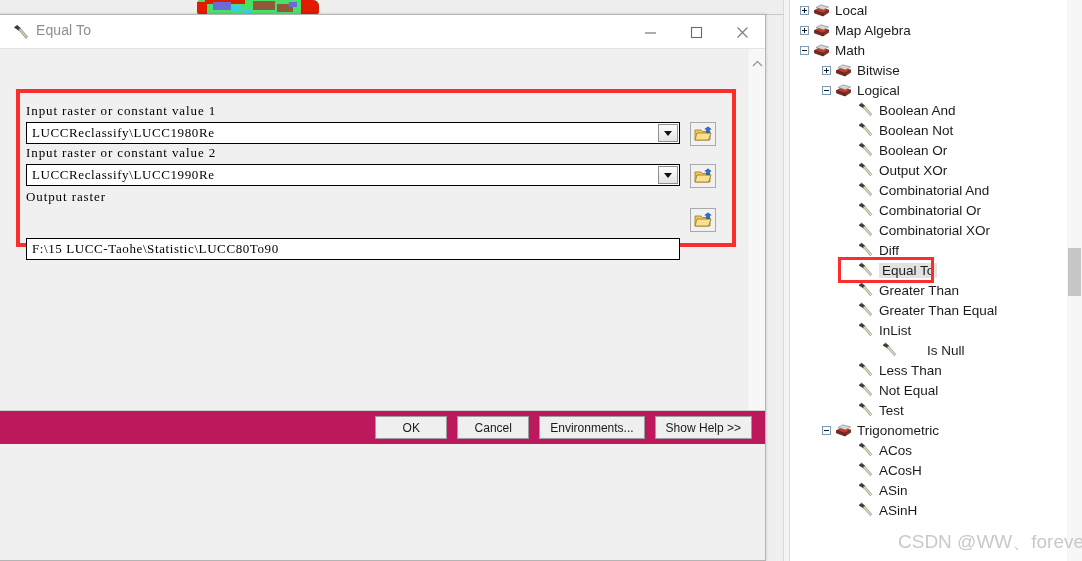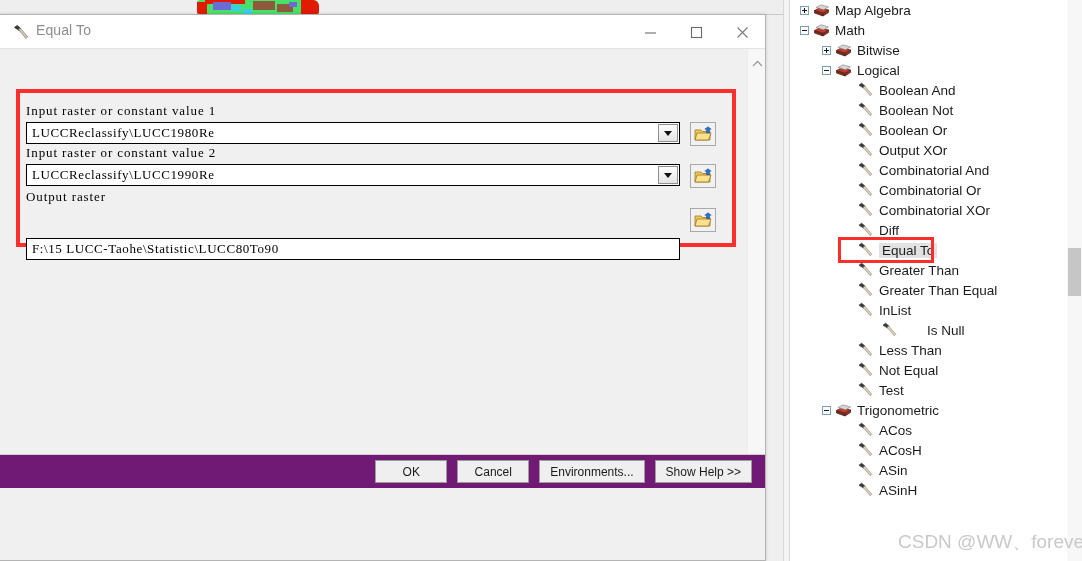--- a/index.html
+++ b/index.html
@@ -120,21 +120,21 @@
   }
   .win-btn {
     width: 46px; height: 34px;
     display: flex; align-items: center; justify-content: center;
     color: #666;
   }
 
   
   .gp-body {
     position: relative;
-    height: 406px;
+    height: 362px;
     background: #f0f0f0;
     border-bottom: 1px solid #cfcfcf;
     overflow: hidden;
   }
 
   
   .param-highlight {
     position: absolute;
     left: 16px; top: 40px;
     width: 720px; height: 158px;
@@ -237,21 +237,21 @@
     color: #9a9a9a;
     font-size: 11px;
   }
   .inner-scroll .arrow.up { top: 6px; }
   .inner-scroll .arrow.down { bottom: 6px; }
 
   
   .gp-footer {
     position: relative;
     height: 33px;
-    background: #701a75;
+    background: #be185d;
   }
   .footer-btns {
     position: absolute;
     right: 13px; top: 5px;
     display: flex;
     gap: 10px;
   }
   .fbtn {
     height: 23px;
     min-width: 72px;
@@ -524,189 +524,199 @@
   <div class="tool-panel">
     <div class="tree" id="tree-root">
         <div class="tree-row" style="padding-left: 10px;">
           <span class="expander plus"></span>
           <span class="ticon"><svg width="17" height="16" viewBox="0 0 17 16">
               <path d="M1.5 8.5 L7 5.5 L15.5 8 L10 11.5 Z" fill="#c0392b" stroke="#6b1f15" stroke-width="0.7"></path>
               <path d="M1.5 8.5 L1.5 11 L10 14 L10 11.5 Z" fill="#7a2c21" stroke="#4a1a12" stroke-width="0.7"></path>
               <path d="M10 11.5 L10 14 L15.5 10.5 L15.5 8 Z" fill="#93342a" stroke="#4a1a12" stroke-width="0.7"></path>
               <path d="M3 5.5 L8 2.8 L15.5 5 L10.5 7.8 Z" fill="#d6d6d6" stroke="#7d7d7d" stroke-width="0.6"></path>
             </svg></span>
-          <span class="tlabel">Map Algebra</span>
+          <span class="tlabel">Local</span>
         </div>
         <div class="tree-row" style="padding-left: 10px;">
-          <span class="expander"></span>
+          <span class="expander plus"></span>
           <span class="ticon"><svg width="17" height="16" viewBox="0 0 17 16">
               <path d="M1.5 8.5 L7 5.5 L15.5 8 L10 11.5 Z" fill="#c0392b" stroke="#6b1f15" stroke-width="0.7"></path>
               <path d="M1.5 8.5 L1.5 11 L10 14 L10 11.5 Z" fill="#7a2c21" stroke="#4a1a12" stroke-width="0.7"></path>
               <path d="M10 11.5 L10 14 L15.5 10.5 L15.5 8 Z" fill="#93342a" stroke="#4a1a12" stroke-width="0.7"></path>
               <path d="M3 5.5 L8 2.8 L15.5 5 L10.5 7.8 Z" fill="#d6d6d6" stroke="#7d7d7d" stroke-width="0.6"></path>
             </svg></span>
-          <span class="tlabel">Math</span>
-        </div>
-        <div class="tree-row" style="padding-left: 32px;">
-          <span class="expander plus"></span>
+          <span class="tlabel">Map Algebra</span>
+        </div>
+        <div class="tree-row" style="padding-left: 10px;">
+          <span class="expander"></span>
           <span class="ticon"><svg width="17" height="16" viewBox="0 0 17 16">
               <path d="M1.5 8.5 L7 5.5 L15.5 8 L10 11.5 Z" fill="#c0392b" stroke="#6b1f15" stroke-width="0.7"></path>
               <path d="M1.5 8.5 L1.5 11 L10 14 L10 11.5 Z" fill="#7a2c21" stroke="#4a1a12" stroke-width="0.7"></path>
               <path d="M10 11.5 L10 14 L15.5 10.5 L15.5 8 Z" fill="#93342a" stroke="#4a1a12" stroke-width="0.7"></path>
               <path d="M3 5.5 L8 2.8 L15.5 5 L10.5 7.8 Z" fill="#d6d6d6" stroke="#7d7d7d" stroke-width="0.6"></path>
             </svg></span>
-          <span class="tlabel">Bitwise</span>
+          <span class="tlabel">Math</span>
         </div>
         <div class="tree-row" style="padding-left: 32px;">
-          <span class="expander"></span>
+          <span class="expander plus"></span>
           <span class="ticon"><svg width="17" height="16" viewBox="0 0 17 16">
               <path d="M1.5 8.5 L7 5.5 L15.5 8 L10 11.5 Z" fill="#c0392b" stroke="#6b1f15" stroke-width="0.7"></path>
               <path d="M1.5 8.5 L1.5 11 L10 14 L10 11.5 Z" fill="#7a2c21" stroke="#4a1a12" stroke-width="0.7"></path>
               <path d="M10 11.5 L10 14 L15.5 10.5 L15.5 8 Z" fill="#93342a" stroke="#4a1a12" stroke-width="0.7"></path>
               <path d="M3 5.5 L8 2.8 L15.5 5 L10.5 7.8 Z" fill="#d6d6d6" stroke="#7d7d7d" stroke-width="0.6"></path>
             </svg></span>
-          <span class="tlabel">Logical</span>
-        </div>
-        <div class="tree-row" style="padding-left: 54px;">
-          <span class="expander-spacer"></span>
-          <span class="ticon"><svg width="17" height="16" viewBox="0 0 17 16">
-              <path d="M2 3.2 L4.6 1.2 L8 4.1 L6.6 6.1 Z" fill="#3c3c3c" stroke="#1e1e1e" stroke-width="0.6"></path>
-              <path d="M6.1 5.3 L7.6 3.9 L14.8 12.3 L13.3 13.8 Z" fill="#ddd4bd" stroke="#8a8270" stroke-width="0.6"></path>
-            </svg></span>
-          <span class="tlabel">Boolean And</span>
-        </div>
-        <div class="tree-row" style="padding-left: 54px;">
-          <span class="expander-spacer"></span>
-          <span class="ticon"><svg width="17" height="16" viewBox="0 0 17 16">
-              <path d="M2 3.2 L4.6 1.2 L8 4.1 L6.6 6.1 Z" fill="#3c3c3c" stroke="#1e1e1e" stroke-width="0.6"></path>
-              <path d="M6.1 5.3 L7.6 3.9 L14.8 12.3 L13.3 13.8 Z" fill="#ddd4bd" stroke="#8a8270" stroke-width="0.6"></path>
-            </svg></span>
-          <span class="tlabel">Boolean Not</span>
-        </div>
-        <div class="tree-row" style="padding-left: 54px;">
-          <span class="expander-spacer"></span>
-          <span class="ticon"><svg width="17" height="16" viewBox="0 0 17 16">
-              <path d="M2 3.2 L4.6 1.2 L8 4.1 L6.6 6.1 Z" fill="#3c3c3c" stroke="#1e1e1e" stroke-width="0.6"></path>
-              <path d="M6.1 5.3 L7.6 3.9 L14.8 12.3 L13.3 13.8 Z" fill="#ddd4bd" stroke="#8a8270" stroke-width="0.6"></path>
-            </svg></span>
-          <span class="tlabel">Boolean Or</span>
-        </div>
-        <div class="tree-row" style="padding-left: 54px;">
-          <span class="expander-spacer"></span>
-          <span class="ticon"><svg width="17" height="16" viewBox="0 0 17 16">
-              <path d="M2 3.2 L4.6 1.2 L8 4.1 L6.6 6.1 Z" fill="#3c3c3c" stroke="#1e1e1e" stroke-width="0.6"></path>
-              <path d="M6.1 5.3 L7.6 3.9 L14.8 12.3 L13.3 13.8 Z" fill="#ddd4bd" stroke="#8a8270" stroke-width="0.6"></path>
-            </svg></span>
-          <span class="tlabel">Output XOr</span>
-        </div>
-        <div class="tree-row" style="padding-left: 54px;">
-          <span class="expander-spacer"></span>
-          <span class="ticon"><svg width="17" height="16" viewBox="0 0 17 16">
-              <path d="M2 3.2 L4.6 1.2 L8 4.1 L6.6 6.1 Z" fill="#3c3c3c" stroke="#1e1e1e" stroke-width="0.6"></path>
-              <path d="M6.1 5.3 L7.6 3.9 L14.8 12.3 L13.3 13.8 Z" fill="#ddd4bd" stroke="#8a8270" stroke-width="0.6"></path>
-            </svg></span>
-          <span class="tlabel">Combinatorial And</span>
-        </div>
-        <div class="tree-row" style="padding-left: 54px;">
-          <span class="expander-spacer"></span>
-          <span class="ticon"><svg width="17" height="16" viewBox="0 0 17 16">
-              <path d="M2 3.2 L4.6 1.2 L8 4.1 L6.6 6.1 Z" fill="#3c3c3c" stroke="#1e1e1e" stroke-width="0.6"></path>
-              <path d="M6.1 5.3 L7.6 3.9 L14.8 12.3 L13.3 13.8 Z" fill="#ddd4bd" stroke="#8a8270" stroke-width="0.6"></path>
-            </svg></span>
-          <span class="tlabel">Combinatorial Or</span>
-        </div>
-        <div class="tree-row" style="padding-left: 54px;">
-          <span class="expander-spacer"></span>
-          <span class="ticon"><svg width="17" height="16" viewBox="0 0 17 16">
-              <path d="M2 3.2 L4.6 1.2 L8 4.1 L6.6 6.1 Z" fill="#3c3c3c" stroke="#1e1e1e" stroke-width="0.6"></path>
-              <path d="M6.1 5.3 L7.6 3.9 L14.8 12.3 L13.3 13.8 Z" fill="#ddd4bd" stroke="#8a8270" stroke-width="0.6"></path>
-            </svg></span>
-          <span class="tlabel">Combinatorial XOr</span>
-        </div>
-        <div class="tree-row" style="padding-left: 54px;">
-          <span class="expander-spacer"></span>
-          <span class="ticon"><svg width="17" height="16" viewBox="0 0 17 16">
-              <path d="M2 3.2 L4.6 1.2 L8 4.1 L6.6 6.1 Z" fill="#3c3c3c" stroke="#1e1e1e" stroke-width="0.6"></path>
-              <path d="M6.1 5.3 L7.6 3.9 L14.8 12.3 L13.3 13.8 Z" fill="#ddd4bd" stroke="#8a8270" stroke-width="0.6"></path>
-            </svg></span>
-          <span class="tlabel">Diff</span>
-        </div>
-        <div class="tree-row selected" style="padding-left: 54px;">
-          <span class="expander-spacer"></span>
-          <span class="ticon"><svg width="17" height="16" viewBox="0 0 17 16">
-              <path d="M2 3.2 L4.6 1.2 L8 4.1 L6.6 6.1 Z" fill="#3c3c3c" stroke="#1e1e1e" stroke-width="0.6"></path>
-              <path d="M6.1 5.3 L7.6 3.9 L14.8 12.3 L13.3 13.8 Z" fill="#ddd4bd" stroke="#8a8270" stroke-width="0.6"></path>
-            </svg></span>
-          <span class="tlabel">Equal To</span>
-          <span class="sel-highlight" style="left: 48px;"></span>
-        </div>
-        <div class="tree-row" style="padding-left: 54px;">
-          <span class="expander-spacer"></span>
-          <span class="ticon"><svg width="17" height="16" viewBox="0 0 17 16">
-              <path d="M2 3.2 L4.6 1.2 L8 4.1 L6.6 6.1 Z" fill="#3c3c3c" stroke="#1e1e1e" stroke-width="0.6"></path>
-              <path d="M6.1 5.3 L7.6 3.9 L14.8 12.3 L13.3 13.8 Z" fill="#ddd4bd" stroke="#8a8270" stroke-width="0.6"></path>
-            </svg></span>
-          <span class="tlabel">Greater Than</span>
-        </div>
-        <div class="tree-row" style="padding-left: 54px;">
-          <span class="expander-spacer"></span>
-          <span class="ticon"><svg width="17" height="16" viewBox="0 0 17 16">
-              <path d="M2 3.2 L4.6 1.2 L8 4.1 L6.6 6.1 Z" fill="#3c3c3c" stroke="#1e1e1e" stroke-width="0.6"></path>
-              <path d="M6.1 5.3 L7.6 3.9 L14.8 12.3 L13.3 13.8 Z" fill="#ddd4bd" stroke="#8a8270" stroke-width="0.6"></path>
-            </svg></span>
-          <span class="tlabel">Greater Than Equal</span>
-        </div>
-        <div class="tree-row" style="padding-left: 54px;">
-          <span class="expander-spacer"></span>
-          <span class="ticon"><svg width="17" height="16" viewBox="0 0 17 16">
-              <path d="M2 3.2 L4.6 1.2 L8 4.1 L6.6 6.1 Z" fill="#3c3c3c" stroke="#1e1e1e" stroke-width="0.6"></path>
-              <path d="M6.1 5.3 L7.6 3.9 L14.8 12.3 L13.3 13.8 Z" fill="#ddd4bd" stroke="#8a8270" stroke-width="0.6"></path>
-            </svg></span>
-          <span class="tlabel">InList</span>
-        </div>
-        <div class="tree-row" style="padding-left: 54px; gap: 24px;">
-          <span class="expander-spacer"></span>
-          <span class="ticon"><svg width="17" height="16" viewBox="0 0 17 16">
-              <path d="M2 3.2 L4.6 1.2 L8 4.1 L6.6 6.1 Z" fill="#3c3c3c" stroke="#1e1e1e" stroke-width="0.6"></path>
-              <path d="M6.1 5.3 L7.6 3.9 L14.8 12.3 L13.3 13.8 Z" fill="#ddd4bd" stroke="#8a8270" stroke-width="0.6"></path>
-            </svg></span>
-          <span class="tlabel">Is Null</span>
-        </div>
-        <div class="tree-row" style="padding-left: 54px;">
-          <span class="expander-spacer"></span>
-          <span class="ticon"><svg width="17" height="16" viewBox="0 0 17 16">
-              <path d="M2 3.2 L4.6 1.2 L8 4.1 L6.6 6.1 Z" fill="#3c3c3c" stroke="#1e1e1e" stroke-width="0.6"></path>
-              <path d="M6.1 5.3 L7.6 3.9 L14.8 12.3 L13.3 13.8 Z" fill="#ddd4bd" stroke="#8a8270" stroke-width="0.6"></path>
-            </svg></span>
-          <span class="tlabel">Less Than</span>
-        </div>
-        <div class="tree-row" style="padding-left: 54px;">
-          <span class="expander-spacer"></span>
-          <span class="ticon"><svg width="17" height="16" viewBox="0 0 17 16">
-              <path d="M2 3.2 L4.6 1.2 L8 4.1 L6.6 6.1 Z" fill="#3c3c3c" stroke="#1e1e1e" stroke-width="0.6"></path>
-              <path d="M6.1 5.3 L7.6 3.9 L14.8 12.3 L13.3 13.8 Z" fill="#ddd4bd" stroke="#8a8270" stroke-width="0.6"></path>
-            </svg></span>
-          <span class="tlabel">Not Equal</span>
-        </div>
-        <div class="tree-row" style="padding-left: 54px;">
-          <span class="expander-spacer"></span>
-          <span class="ticon"><svg width="17" height="16" viewBox="0 0 17 16">
-              <path d="M2 3.2 L4.6 1.2 L8 4.1 L6.6 6.1 Z" fill="#3c3c3c" stroke="#1e1e1e" stroke-width="0.6"></path>
-              <path d="M6.1 5.3 L7.6 3.9 L14.8 12.3 L13.3 13.8 Z" fill="#ddd4bd" stroke="#8a8270" stroke-width="0.6"></path>
-            </svg></span>
-          <span class="tlabel">Test</span>
+          <span class="tlabel">Bitwise</span>
         </div>
         <div class="tree-row" style="padding-left: 32px;">
           <span class="expander"></span>
           <span class="ticon"><svg width="17" height="16" viewBox="0 0 17 16">
               <path d="M1.5 8.5 L7 5.5 L15.5 8 L10 11.5 Z" fill="#c0392b" stroke="#6b1f15" stroke-width="0.7"></path>
               <path d="M1.5 8.5 L1.5 11 L10 14 L10 11.5 Z" fill="#7a2c21" stroke="#4a1a12" stroke-width="0.7"></path>
               <path d="M10 11.5 L10 14 L15.5 10.5 L15.5 8 Z" fill="#93342a" stroke="#4a1a12" stroke-width="0.7"></path>
               <path d="M3 5.5 L8 2.8 L15.5 5 L10.5 7.8 Z" fill="#d6d6d6" stroke="#7d7d7d" stroke-width="0.6"></path>
             </svg></span>
+          <span class="tlabel">Logical</span>
+        </div>
+        <div class="tree-row" style="padding-left: 54px;">
+          <span class="expander-spacer"></span>
+          <span class="ticon"><svg width="17" height="16" viewBox="0 0 17 16">
+              <path d="M2 3.2 L4.6 1.2 L8 4.1 L6.6 6.1 Z" fill="#3c3c3c" stroke="#1e1e1e" stroke-width="0.6"></path>
+              <path d="M6.1 5.3 L7.6 3.9 L14.8 12.3 L13.3 13.8 Z" fill="#ddd4bd" stroke="#8a8270" stroke-width="0.6"></path>
+            </svg></span>
+          <span class="tlabel">Boolean And</span>
+        </div>
+        <div class="tree-row" style="padding-left: 54px;">
+          <span class="expander-spacer"></span>
+          <span class="ticon"><svg width="17" height="16" viewBox="0 0 17 16">
+              <path d="M2 3.2 L4.6 1.2 L8 4.1 L6.6 6.1 Z" fill="#3c3c3c" stroke="#1e1e1e" stroke-width="0.6"></path>
+              <path d="M6.1 5.3 L7.6 3.9 L14.8 12.3 L13.3 13.8 Z" fill="#ddd4bd" stroke="#8a8270" stroke-width="0.6"></path>
+            </svg></span>
+          <span class="tlabel">Boolean Not</span>
+        </div>
+        <div class="tree-row" style="padding-left: 54px;">
+          <span class="expander-spacer"></span>
+          <span class="ticon"><svg width="17" height="16" viewBox="0 0 17 16">
+              <path d="M2 3.2 L4.6 1.2 L8 4.1 L6.6 6.1 Z" fill="#3c3c3c" stroke="#1e1e1e" stroke-width="0.6"></path>
+              <path d="M6.1 5.3 L7.6 3.9 L14.8 12.3 L13.3 13.8 Z" fill="#ddd4bd" stroke="#8a8270" stroke-width="0.6"></path>
+            </svg></span>
+          <span class="tlabel">Boolean Or</span>
+        </div>
+        <div class="tree-row" style="padding-left: 54px;">
+          <span class="expander-spacer"></span>
+          <span class="ticon"><svg width="17" height="16" viewBox="0 0 17 16">
+              <path d="M2 3.2 L4.6 1.2 L8 4.1 L6.6 6.1 Z" fill="#3c3c3c" stroke="#1e1e1e" stroke-width="0.6"></path>
+              <path d="M6.1 5.3 L7.6 3.9 L14.8 12.3 L13.3 13.8 Z" fill="#ddd4bd" stroke="#8a8270" stroke-width="0.6"></path>
+            </svg></span>
+          <span class="tlabel">Output XOr</span>
+        </div>
+        <div class="tree-row" style="padding-left: 54px;">
+          <span class="expander-spacer"></span>
+          <span class="ticon"><svg width="17" height="16" viewBox="0 0 17 16">
+              <path d="M2 3.2 L4.6 1.2 L8 4.1 L6.6 6.1 Z" fill="#3c3c3c" stroke="#1e1e1e" stroke-width="0.6"></path>
+              <path d="M6.1 5.3 L7.6 3.9 L14.8 12.3 L13.3 13.8 Z" fill="#ddd4bd" stroke="#8a8270" stroke-width="0.6"></path>
+            </svg></span>
+          <span class="tlabel">Combinatorial And</span>
+        </div>
+        <div class="tree-row" style="padding-left: 54px;">
+          <span class="expander-spacer"></span>
+          <span class="ticon"><svg width="17" height="16" viewBox="0 0 17 16">
+              <path d="M2 3.2 L4.6 1.2 L8 4.1 L6.6 6.1 Z" fill="#3c3c3c" stroke="#1e1e1e" stroke-width="0.6"></path>
+              <path d="M6.1 5.3 L7.6 3.9 L14.8 12.3 L13.3 13.8 Z" fill="#ddd4bd" stroke="#8a8270" stroke-width="0.6"></path>
+            </svg></span>
+          <span class="tlabel">Combinatorial Or</span>
+        </div>
+        <div class="tree-row" style="padding-left: 54px;">
+          <span class="expander-spacer"></span>
+          <span class="ticon"><svg width="17" height="16" viewBox="0 0 17 16">
+              <path d="M2 3.2 L4.6 1.2 L8 4.1 L6.6 6.1 Z" fill="#3c3c3c" stroke="#1e1e1e" stroke-width="0.6"></path>
+              <path d="M6.1 5.3 L7.6 3.9 L14.8 12.3 L13.3 13.8 Z" fill="#ddd4bd" stroke="#8a8270" stroke-width="0.6"></path>
+            </svg></span>
+          <span class="tlabel">Combinatorial XOr</span>
+        </div>
+        <div class="tree-row" style="padding-left: 54px;">
+          <span class="expander-spacer"></span>
+          <span class="ticon"><svg width="17" height="16" viewBox="0 0 17 16">
+              <path d="M2 3.2 L4.6 1.2 L8 4.1 L6.6 6.1 Z" fill="#3c3c3c" stroke="#1e1e1e" stroke-width="0.6"></path>
+              <path d="M6.1 5.3 L7.6 3.9 L14.8 12.3 L13.3 13.8 Z" fill="#ddd4bd" stroke="#8a8270" stroke-width="0.6"></path>
+            </svg></span>
+          <span class="tlabel">Diff</span>
+        </div>
+        <div class="tree-row selected" style="padding-left: 54px;">
+          <span class="expander-spacer"></span>
+          <span class="ticon"><svg width="17" height="16" viewBox="0 0 17 16">
+              <path d="M2 3.2 L4.6 1.2 L8 4.1 L6.6 6.1 Z" fill="#3c3c3c" stroke="#1e1e1e" stroke-width="0.6"></path>
+              <path d="M6.1 5.3 L7.6 3.9 L14.8 12.3 L13.3 13.8 Z" fill="#ddd4bd" stroke="#8a8270" stroke-width="0.6"></path>
+            </svg></span>
+          <span class="tlabel">Equal To</span>
+          <span class="sel-highlight" style="left: 48px;"></span>
+        </div>
+        <div class="tree-row" style="padding-left: 54px;">
+          <span class="expander-spacer"></span>
+          <span class="ticon"><svg width="17" height="16" viewBox="0 0 17 16">
+              <path d="M2 3.2 L4.6 1.2 L8 4.1 L6.6 6.1 Z" fill="#3c3c3c" stroke="#1e1e1e" stroke-width="0.6"></path>
+              <path d="M6.1 5.3 L7.6 3.9 L14.8 12.3 L13.3 13.8 Z" fill="#ddd4bd" stroke="#8a8270" stroke-width="0.6"></path>
+            </svg></span>
+          <span class="tlabel">Greater Than</span>
+        </div>
+        <div class="tree-row" style="padding-left: 54px;">
+          <span class="expander-spacer"></span>
+          <span class="ticon"><svg width="17" height="16" viewBox="0 0 17 16">
+              <path d="M2 3.2 L4.6 1.2 L8 4.1 L6.6 6.1 Z" fill="#3c3c3c" stroke="#1e1e1e" stroke-width="0.6"></path>
+              <path d="M6.1 5.3 L7.6 3.9 L14.8 12.3 L13.3 13.8 Z" fill="#ddd4bd" stroke="#8a8270" stroke-width="0.6"></path>
+            </svg></span>
+          <span class="tlabel">Greater Than Equal</span>
+        </div>
+        <div class="tree-row" style="padding-left: 54px;">
+          <span class="expander-spacer"></span>
+          <span class="ticon"><svg width="17" height="16" viewBox="0 0 17 16">
+              <path d="M2 3.2 L4.6 1.2 L8 4.1 L6.6 6.1 Z" fill="#3c3c3c" stroke="#1e1e1e" stroke-width="0.6"></path>
+              <path d="M6.1 5.3 L7.6 3.9 L14.8 12.3 L13.3 13.8 Z" fill="#ddd4bd" stroke="#8a8270" stroke-width="0.6"></path>
+            </svg></span>
+          <span class="tlabel">InList</span>
+        </div>
+        <div class="tree-row" style="padding-left: 54px; gap: 24px;">
+          <span class="expander-spacer"></span>
+          <span class="ticon"><svg width="17" height="16" viewBox="0 0 17 16">
+              <path d="M2 3.2 L4.6 1.2 L8 4.1 L6.6 6.1 Z" fill="#3c3c3c" stroke="#1e1e1e" stroke-width="0.6"></path>
+              <path d="M6.1 5.3 L7.6 3.9 L14.8 12.3 L13.3 13.8 Z" fill="#ddd4bd" stroke="#8a8270" stroke-width="0.6"></path>
+            </svg></span>
+          <span class="tlabel">Is Null</span>
+        </div>
+        <div class="tree-row" style="padding-left: 54px;">
+          <span class="expander-spacer"></span>
+          <span class="ticon"><svg width="17" height="16" viewBox="0 0 17 16">
+              <path d="M2 3.2 L4.6 1.2 L8 4.1 L6.6 6.1 Z" fill="#3c3c3c" stroke="#1e1e1e" stroke-width="0.6"></path>
+              <path d="M6.1 5.3 L7.6 3.9 L14.8 12.3 L13.3 13.8 Z" fill="#ddd4bd" stroke="#8a8270" stroke-width="0.6"></path>
+            </svg></span>
+          <span class="tlabel">Less Than</span>
+        </div>
+        <div class="tree-row" style="padding-left: 54px;">
+          <span class="expander-spacer"></span>
+          <span class="ticon"><svg width="17" height="16" viewBox="0 0 17 16">
+              <path d="M2 3.2 L4.6 1.2 L8 4.1 L6.6 6.1 Z" fill="#3c3c3c" stroke="#1e1e1e" stroke-width="0.6"></path>
+              <path d="M6.1 5.3 L7.6 3.9 L14.8 12.3 L13.3 13.8 Z" fill="#ddd4bd" stroke="#8a8270" stroke-width="0.6"></path>
+            </svg></span>
+          <span class="tlabel">Not Equal</span>
+        </div>
+        <div class="tree-row" style="padding-left: 54px;">
+          <span class="expander-spacer"></span>
+          <span class="ticon"><svg width="17" height="16" viewBox="0 0 17 16">
+              <path d="M2 3.2 L4.6 1.2 L8 4.1 L6.6 6.1 Z" fill="#3c3c3c" stroke="#1e1e1e" stroke-width="0.6"></path>
+              <path d="M6.1 5.3 L7.6 3.9 L14.8 12.3 L13.3 13.8 Z" fill="#ddd4bd" stroke="#8a8270" stroke-width="0.6"></path>
+            </svg></span>
+          <span class="tlabel">Test</span>
+        </div>
+        <div class="tree-row" style="padding-left: 32px;">
+          <span class="expander"></span>
+          <span class="ticon"><svg width="17" height="16" viewBox="0 0 17 16">
+              <path d="M1.5 8.5 L7 5.5 L15.5 8 L10 11.5 Z" fill="#c0392b" stroke="#6b1f15" stroke-width="0.7"></path>
+              <path d="M1.5 8.5 L1.5 11 L10 14 L10 11.5 Z" fill="#7a2c21" stroke="#4a1a12" stroke-width="0.7"></path>
+              <path d="M10 11.5 L10 14 L15.5 10.5 L15.5 8 Z" fill="#93342a" stroke="#4a1a12" stroke-width="0.7"></path>
+              <path d="M3 5.5 L8 2.8 L15.5 5 L10.5 7.8 Z" fill="#d6d6d6" stroke="#7d7d7d" stroke-width="0.6"></path>
+            </svg></span>
           <span class="tlabel">Trigonometric</span>
         </div>
         <div class="tree-row" style="padding-left: 54px;">
           <span class="expander-spacer"></span>
           <span class="ticon"><svg width="17" height="16" viewBox="0 0 17 16">
               <path d="M2 3.2 L4.6 1.2 L8 4.1 L6.6 6.1 Z" fill="#3c3c3c" stroke="#1e1e1e" stroke-width="0.6"></path>
               <path d="M6.1 5.3 L7.6 3.9 L14.8 12.3 L13.3 13.8 Z" fill="#ddd4bd" stroke="#8a8270" stroke-width="0.6"></path>
             </svg></span>
           <span class="tlabel">ACos</span>
         </div>

